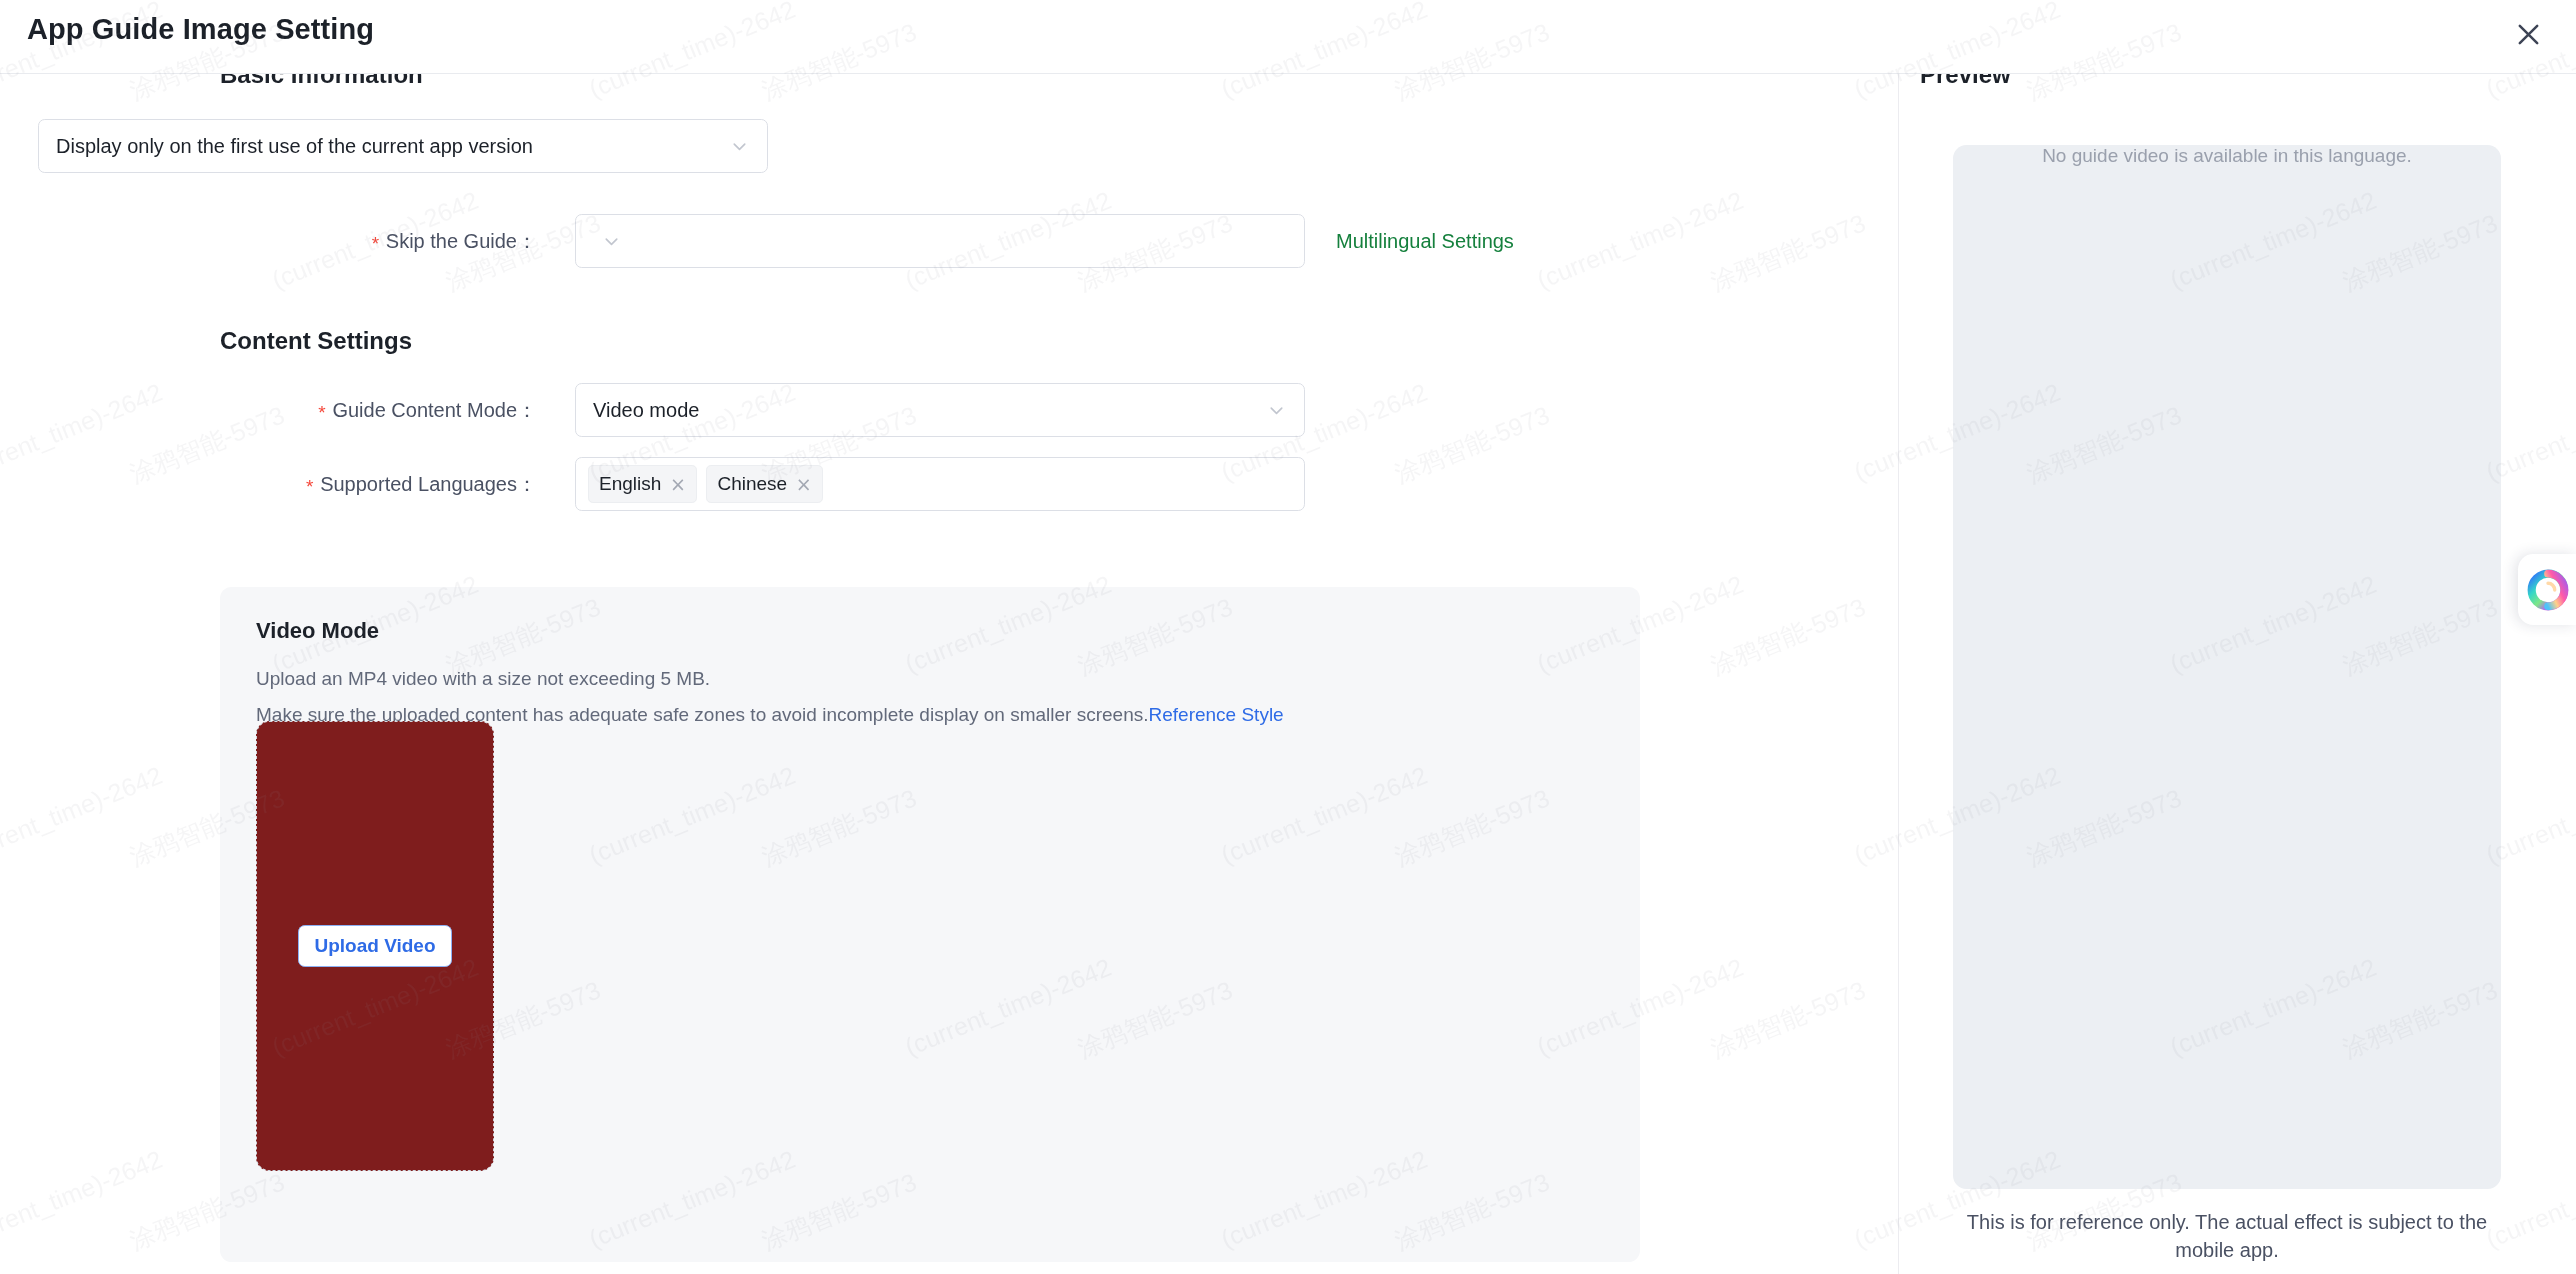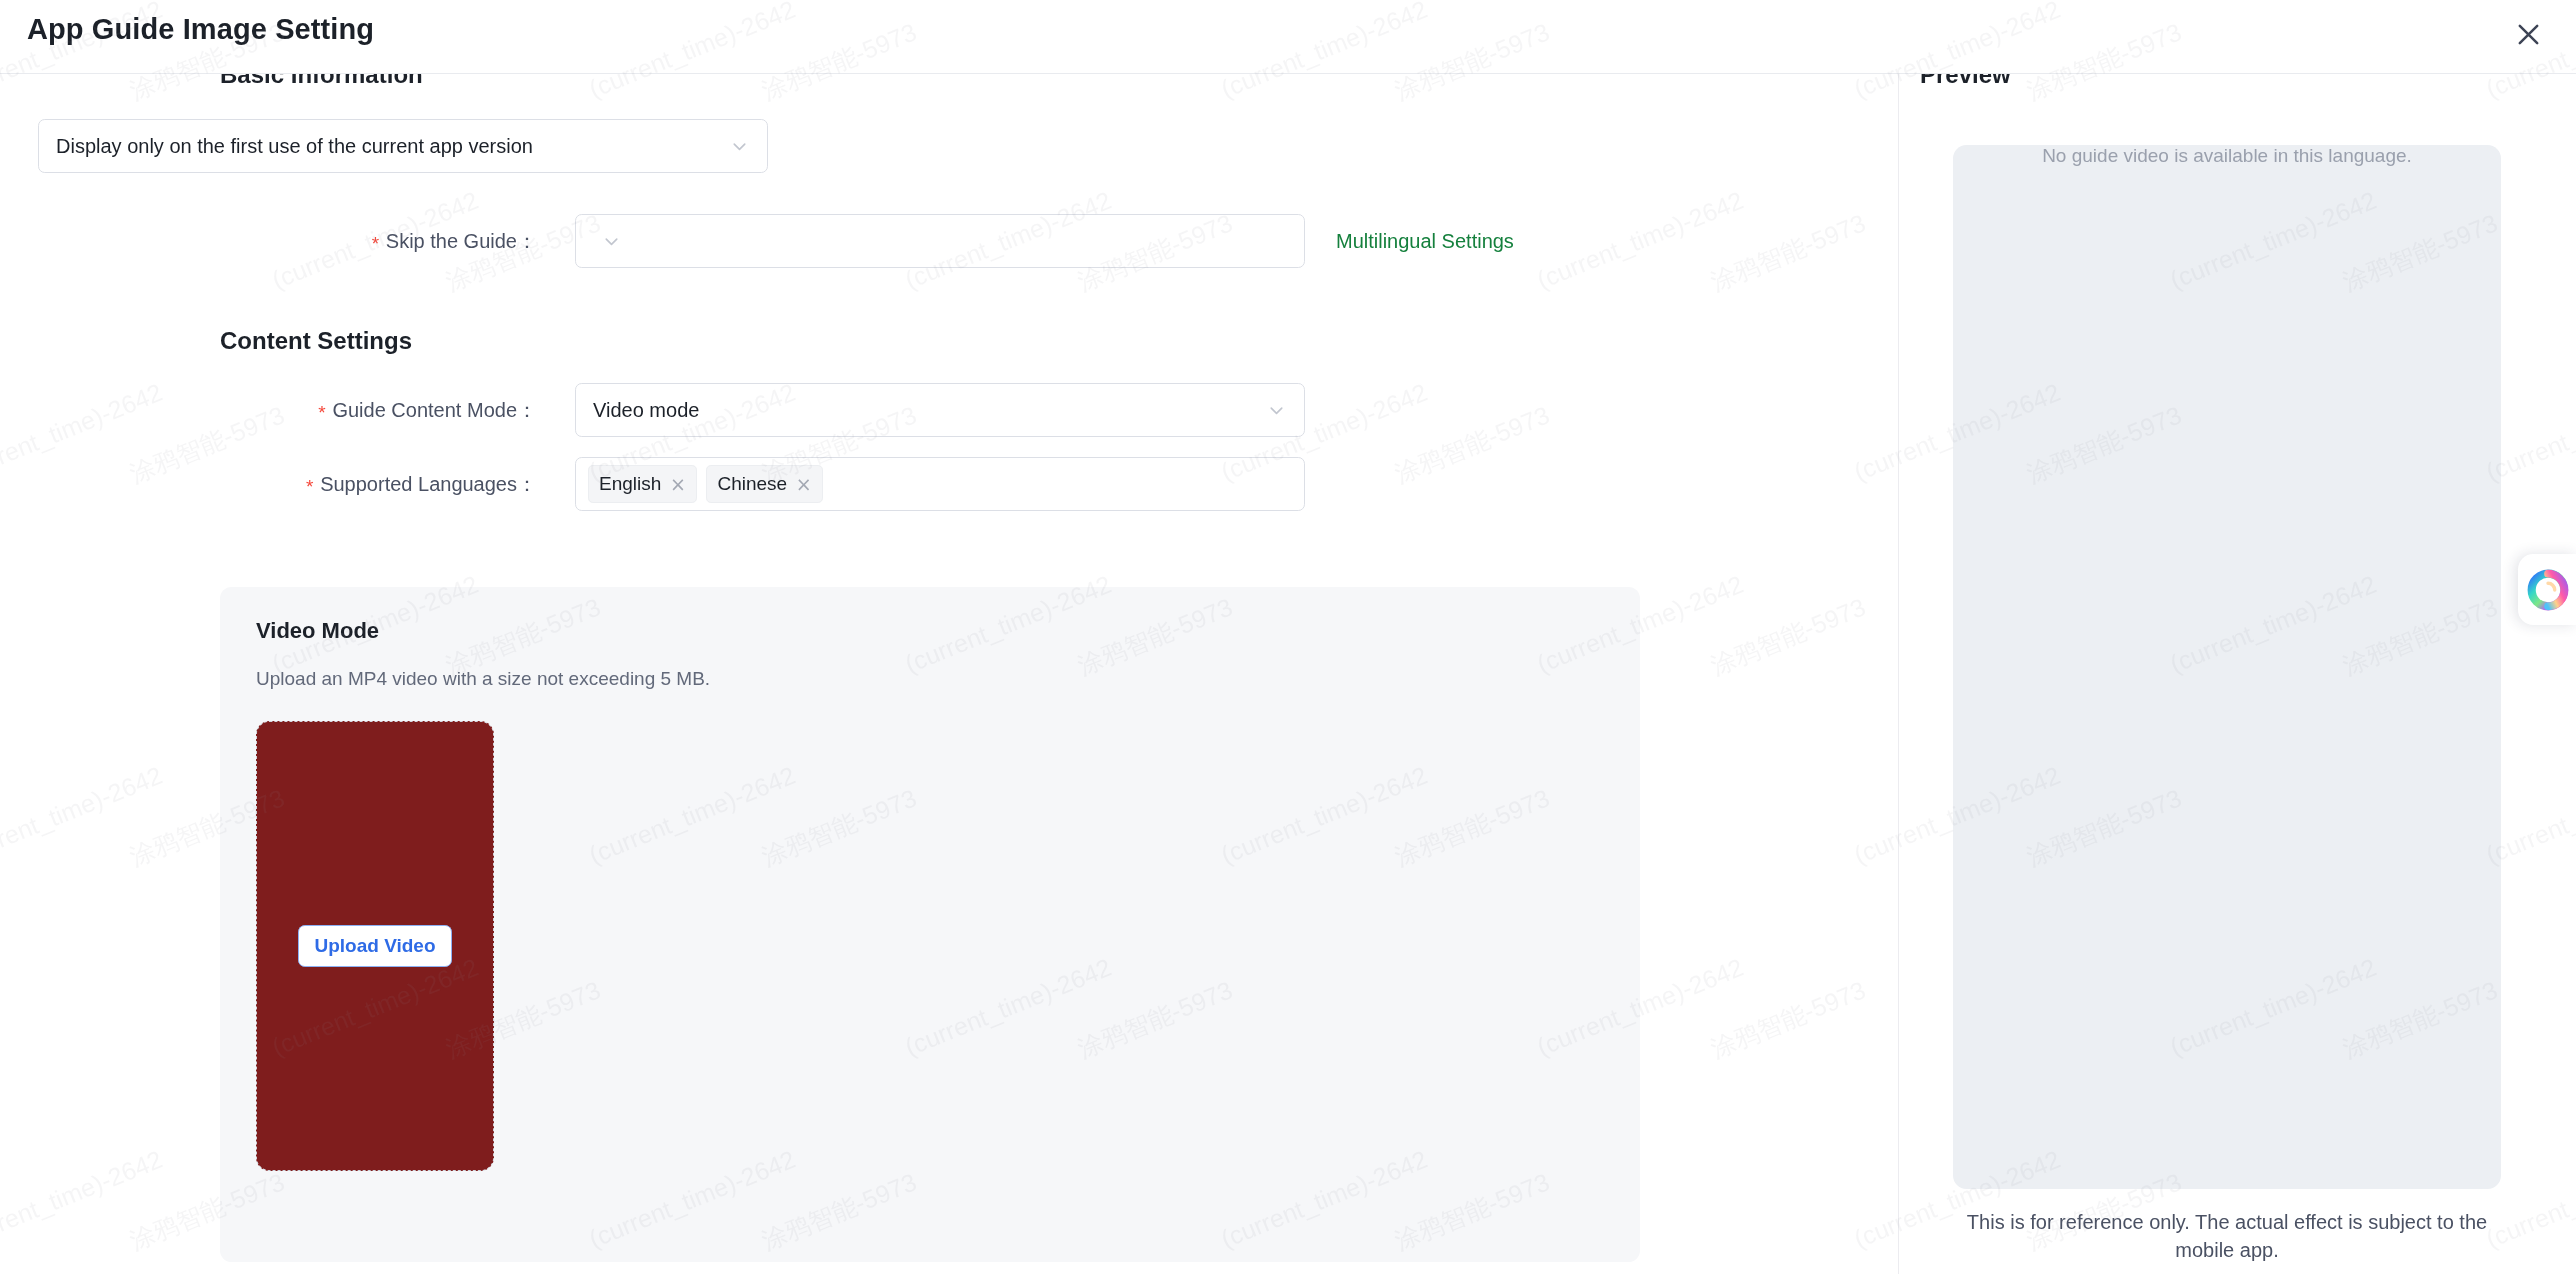--- a/index.html
+++ b/index.html
@@ -383,20 +383,23 @@
             <span>Chinese</span>
             <span class="tag-close">×</span>
           </span>
         </div>
       </div>
     </div>
 
     <div class="video-panel">
       <div class="vp-title">Video Mode</div>
       <div class="vp-line" id="vp-line-1">Upload an MP4 video with a size not exceeding 5 MB.</div>
+      <div class="vp-line" id="vp-line-2">
+        <span>Make sure the uploaded content has adequate safe zones to avoid incomplete display on smaller screens.</span><span class="link-inline">Reference Style</span>
+      </div>
 
       <div class="upload-box">
         <button class="upload-btn">Upload Video</button>
       </div>
     </div>
   </div>
 
   <div class="preview-area">
     <div class="preview-title">Preview</div>
     <div class="preview-box">

